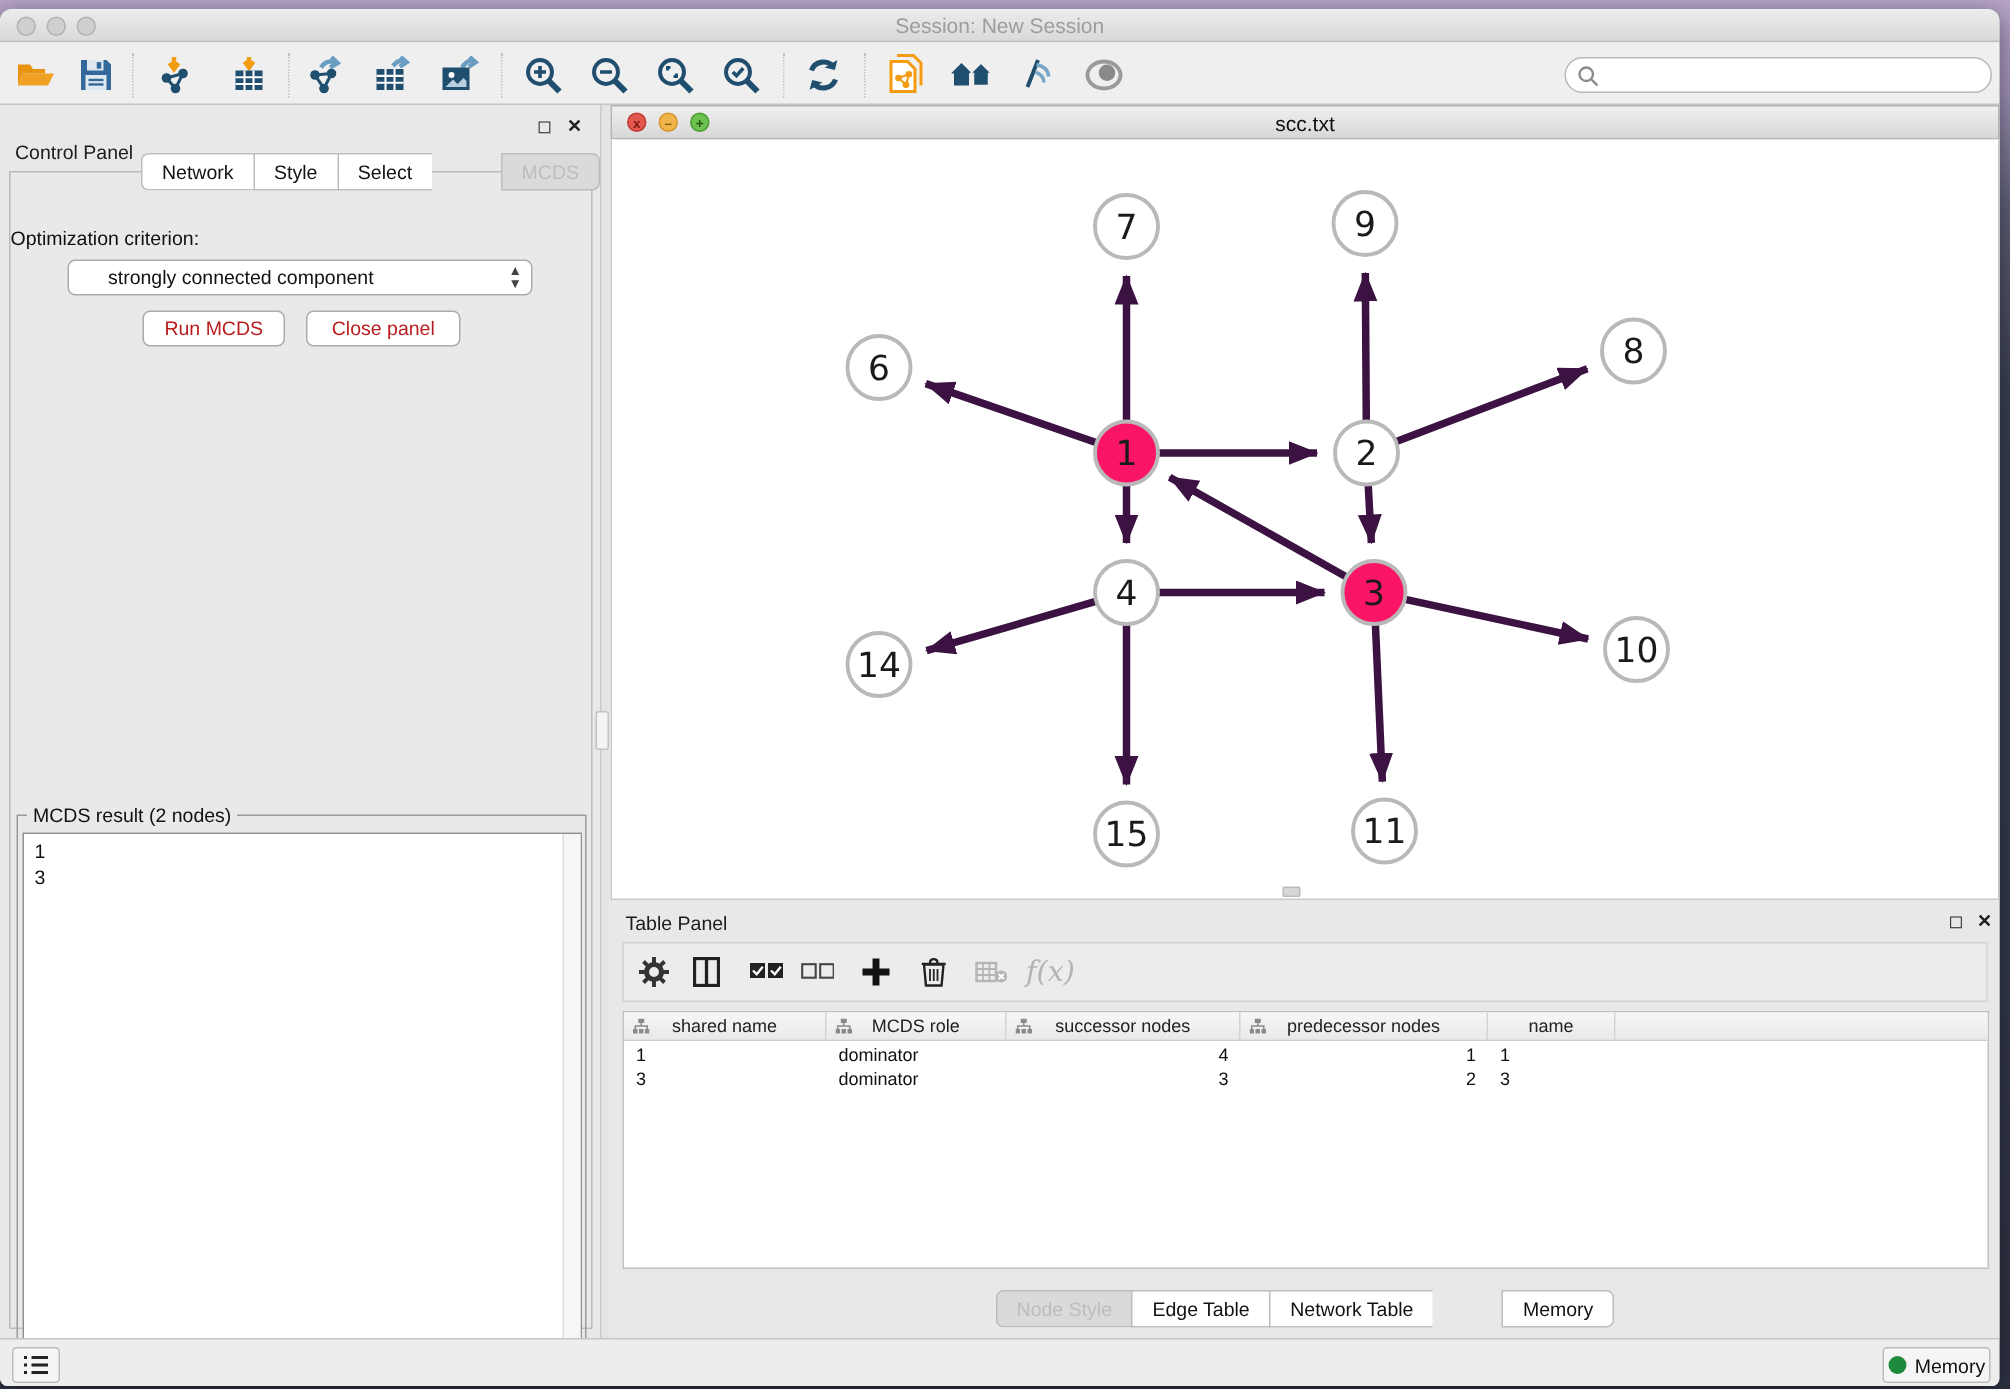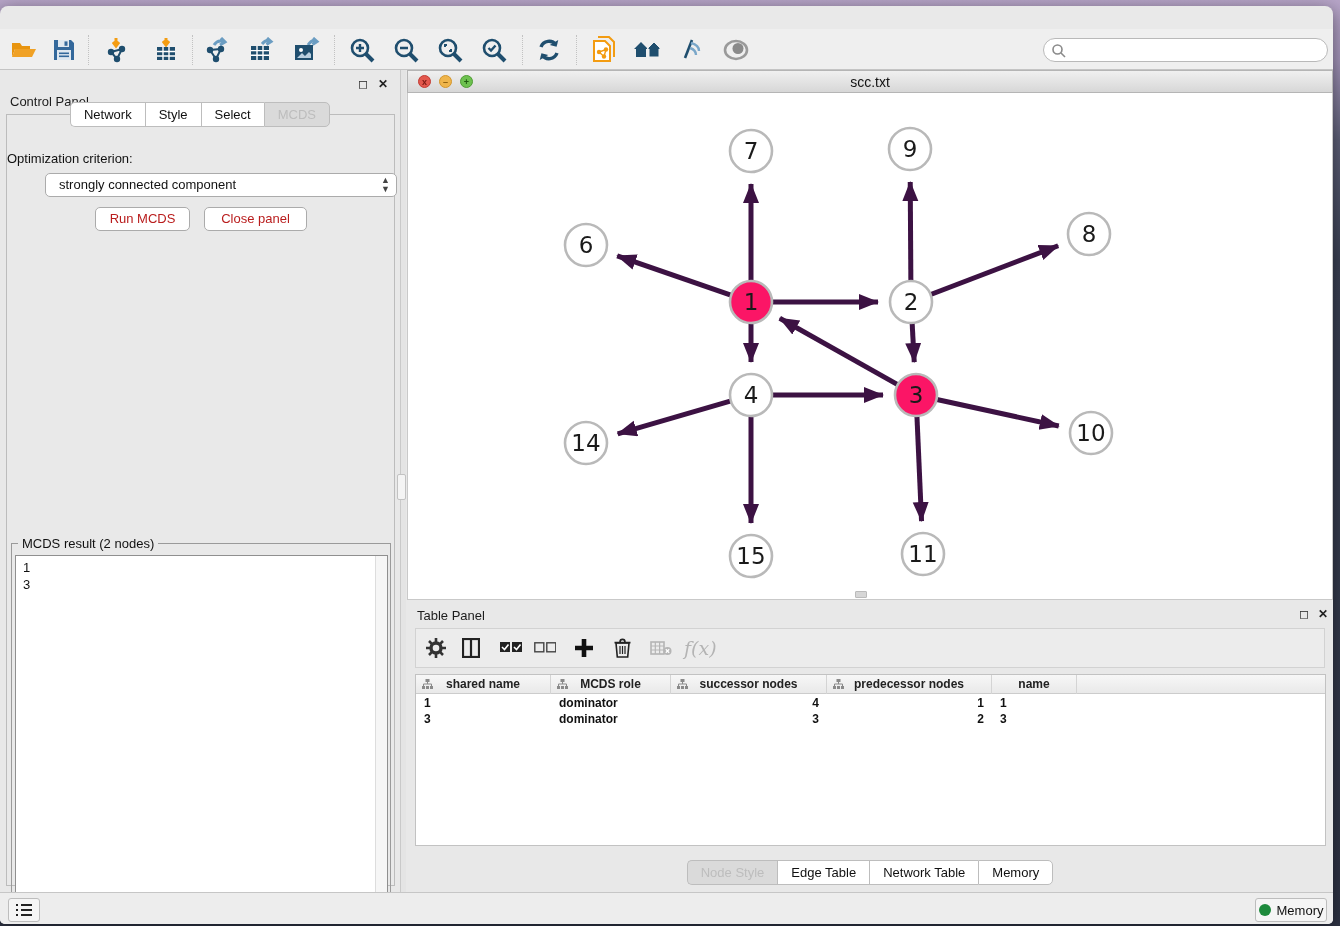--- a/index.html
+++ b/index.html
@@ -32,34 +32,34 @@
   
   .main { position:absolute; left:0; top:64px; width:100%; height:822px; background:#e8e8e8; }
   .vsplit { position:absolute; left:400px; top:0; width:6px; height:100%; background:#e4e4e4;
     border-left:1px solid #c9c9c9; }
   .vgrip { position:absolute; left:-4px; top:404px; width:9px; height:26px; background:#f4f4f4;
     border:1px solid #c2c2c2; border-radius:2px; }
 
   
   .cp-title { position:absolute; left:10px; top:24px; font-size:13px; color:#1c1c1c; }
   .panel-icons { position:absolute; top:7px; font-size:12px; color:#222; letter-spacing:6px; }
-  .cp-tabs { position:absolute; left:0; top:32px; width:400px; text-align:center; z-index:3; }
+  .cp-tabs { position:absolute; left:0; top:32px; width:400px; text-align:right; z-index:3; }
   .tabgrp { display:inline-flex; }
   .tabbtn { font-size:13px; padding:4px 13px; background:#fff; border:1px solid #bdbdbd;
     border-right:none; color:#111; }
   .tabbtn:first-child { border-radius:5px 0 0 5px; }
-  .tabbtn:last-child { border-radius:0 5px 5px 0; border-right:1px solid #bdbdbd; }
+  .tabbtn:last-child { border-radius:0 5px 5px 0; border-right:1px solid #bdbdbd;margin-left:46px; }
   .tabbtn.active { background:#dadada; color:#bdbdbd; }
   .cp-body { position:absolute; left:6px; top:44px; width:389px; height:772px;
     border:1px solid #bcbcbc; background:#e9e9e9; }
   .opt-label { position:absolute; left:0; top:36px; width:100%; text-align:left;
     font-size:13px; color:#111; }
-  .combo { position:absolute; left:38px; top:58px; width:352px; height:24px; background:#fff;
+  .combo { position:absolute; left:38px; top:58px; width:310px; height:24px; background:#fff;
     border:1px solid #ababab; border-radius:5px; font-size:13px; line-height:22px;
-    padding-left:13px; color:#111; }
+    padding-left:26px; color:#111; }
   .combo .stepper { position:absolute; right:6px; top:2px; font-size:9px; color:#444;
     line-height:9px; text-align:center; }
   .btn { position:absolute; height:24px; background:#fff; border:1px solid #ababab;
     border-radius:5px; font-size:13px; text-align:center; line-height:22px; color:#b91c1c; }
 
   .groupbox { position:absolute; left:4px; top:428px; width:380px; height:384px;
     border:1px solid #9a9a9a; }
   .gb-legend { position:absolute; left:6px; top:-8px; background:#e9e9e9; padding:0 4px;
     font-size:13px; color:#111; }
   .gb-list { position:absolute; left:3px; top:11px; width:373px; height:368px; background:#fff;
@@ -80,21 +80,21 @@
     border:1px solid #bbb; border-radius:1px; }
 
   
   .table-panel { position:absolute; left:407px; top:530px; width:926px; height:292px; background:#e8e8e8; }
   .tp-title { position:absolute; left:10px; top:8px; font-size:13px; color:#1c1c1c; }
   .tp-toolbar { position:absolute; left:8px; top:28px; width:910px; height:40px;
     background:#ececec; border:1px solid #d2d2d2; }
   .tp-tool { position:absolute; top:4px; height:30px; display:flex; align-items:center; justify-content:center; }
   .fx { font-family:"DejaVu Serif", serif; font-style:italic; font-size:19px; color:#b4b4b4; }
   .grid-table { position:absolute; left:8px; top:74px; width:911px; height:172px; background:#fff;
-    border:1px solid #c2c2c2;font-weight:bold; }
+    border:1px solid #c2c2c2; }
   .gt-header { position:absolute; left:0; top:0; width:100%; height:19px;
     background:linear-gradient(#f7f7f7,#e9e9e9); border-bottom:1px solid #cccccc; }
   .gt-col { position:absolute; top:0; height:19px; border-right:1px solid #d4d4d4;
     font-size:12px; color:#222; text-align:center; line-height:18px; }
   .gt-colicon { position:absolute; left:6px; top:4px; }
   .gt-row { position:absolute; left:0; width:100%; height:16px; font-size:12px; color:#111; }
   .gt-cell { position:absolute; top:0; height:16px; line-height:16px; padding:0 8px; }
   .tp-tabs { position:absolute; left:0; top:260px; width:100%; text-align:center; }
 
   
@@ -104,20 +104,26 @@
     border-radius:3px; display:flex; align-items:center; justify-content:center; font-size:13px; color:#111; }
   .memdot { width:12px; height:12px; border-radius:50%; background:#1d8a3c; margin-right:6px; }
 
   svg { display:block; }
 </style>
 </head>
 <body>
 
 <div class="window">
 
+  <div class="titlebar">
+    <div class="tl-dot" style="left:11px"></div>
+    <div class="tl-dot" style="left:31px"></div>
+    <div class="tl-dot" style="left:51px"></div>
+    <div class="win-title">Session: New Session</div>
+  </div>
 
   <div class="toolbar">
     <div class="tbtn" style="left:6px">
       <svg width="28" height="24" viewBox="0 0 28 24">
         <path d="M2 5 h8 l2 3 h8 v3 H5 L2 19 Z" fill="#e8940f"></path>
         <path d="M5 11 h21 l-4 8 H2 Z" fill="#f0a125"></path>
       </svg>
     </div>
     <div class="tbtn" style="left:46px">
       <svg width="24" height="24" viewBox="0 0 24 24">

